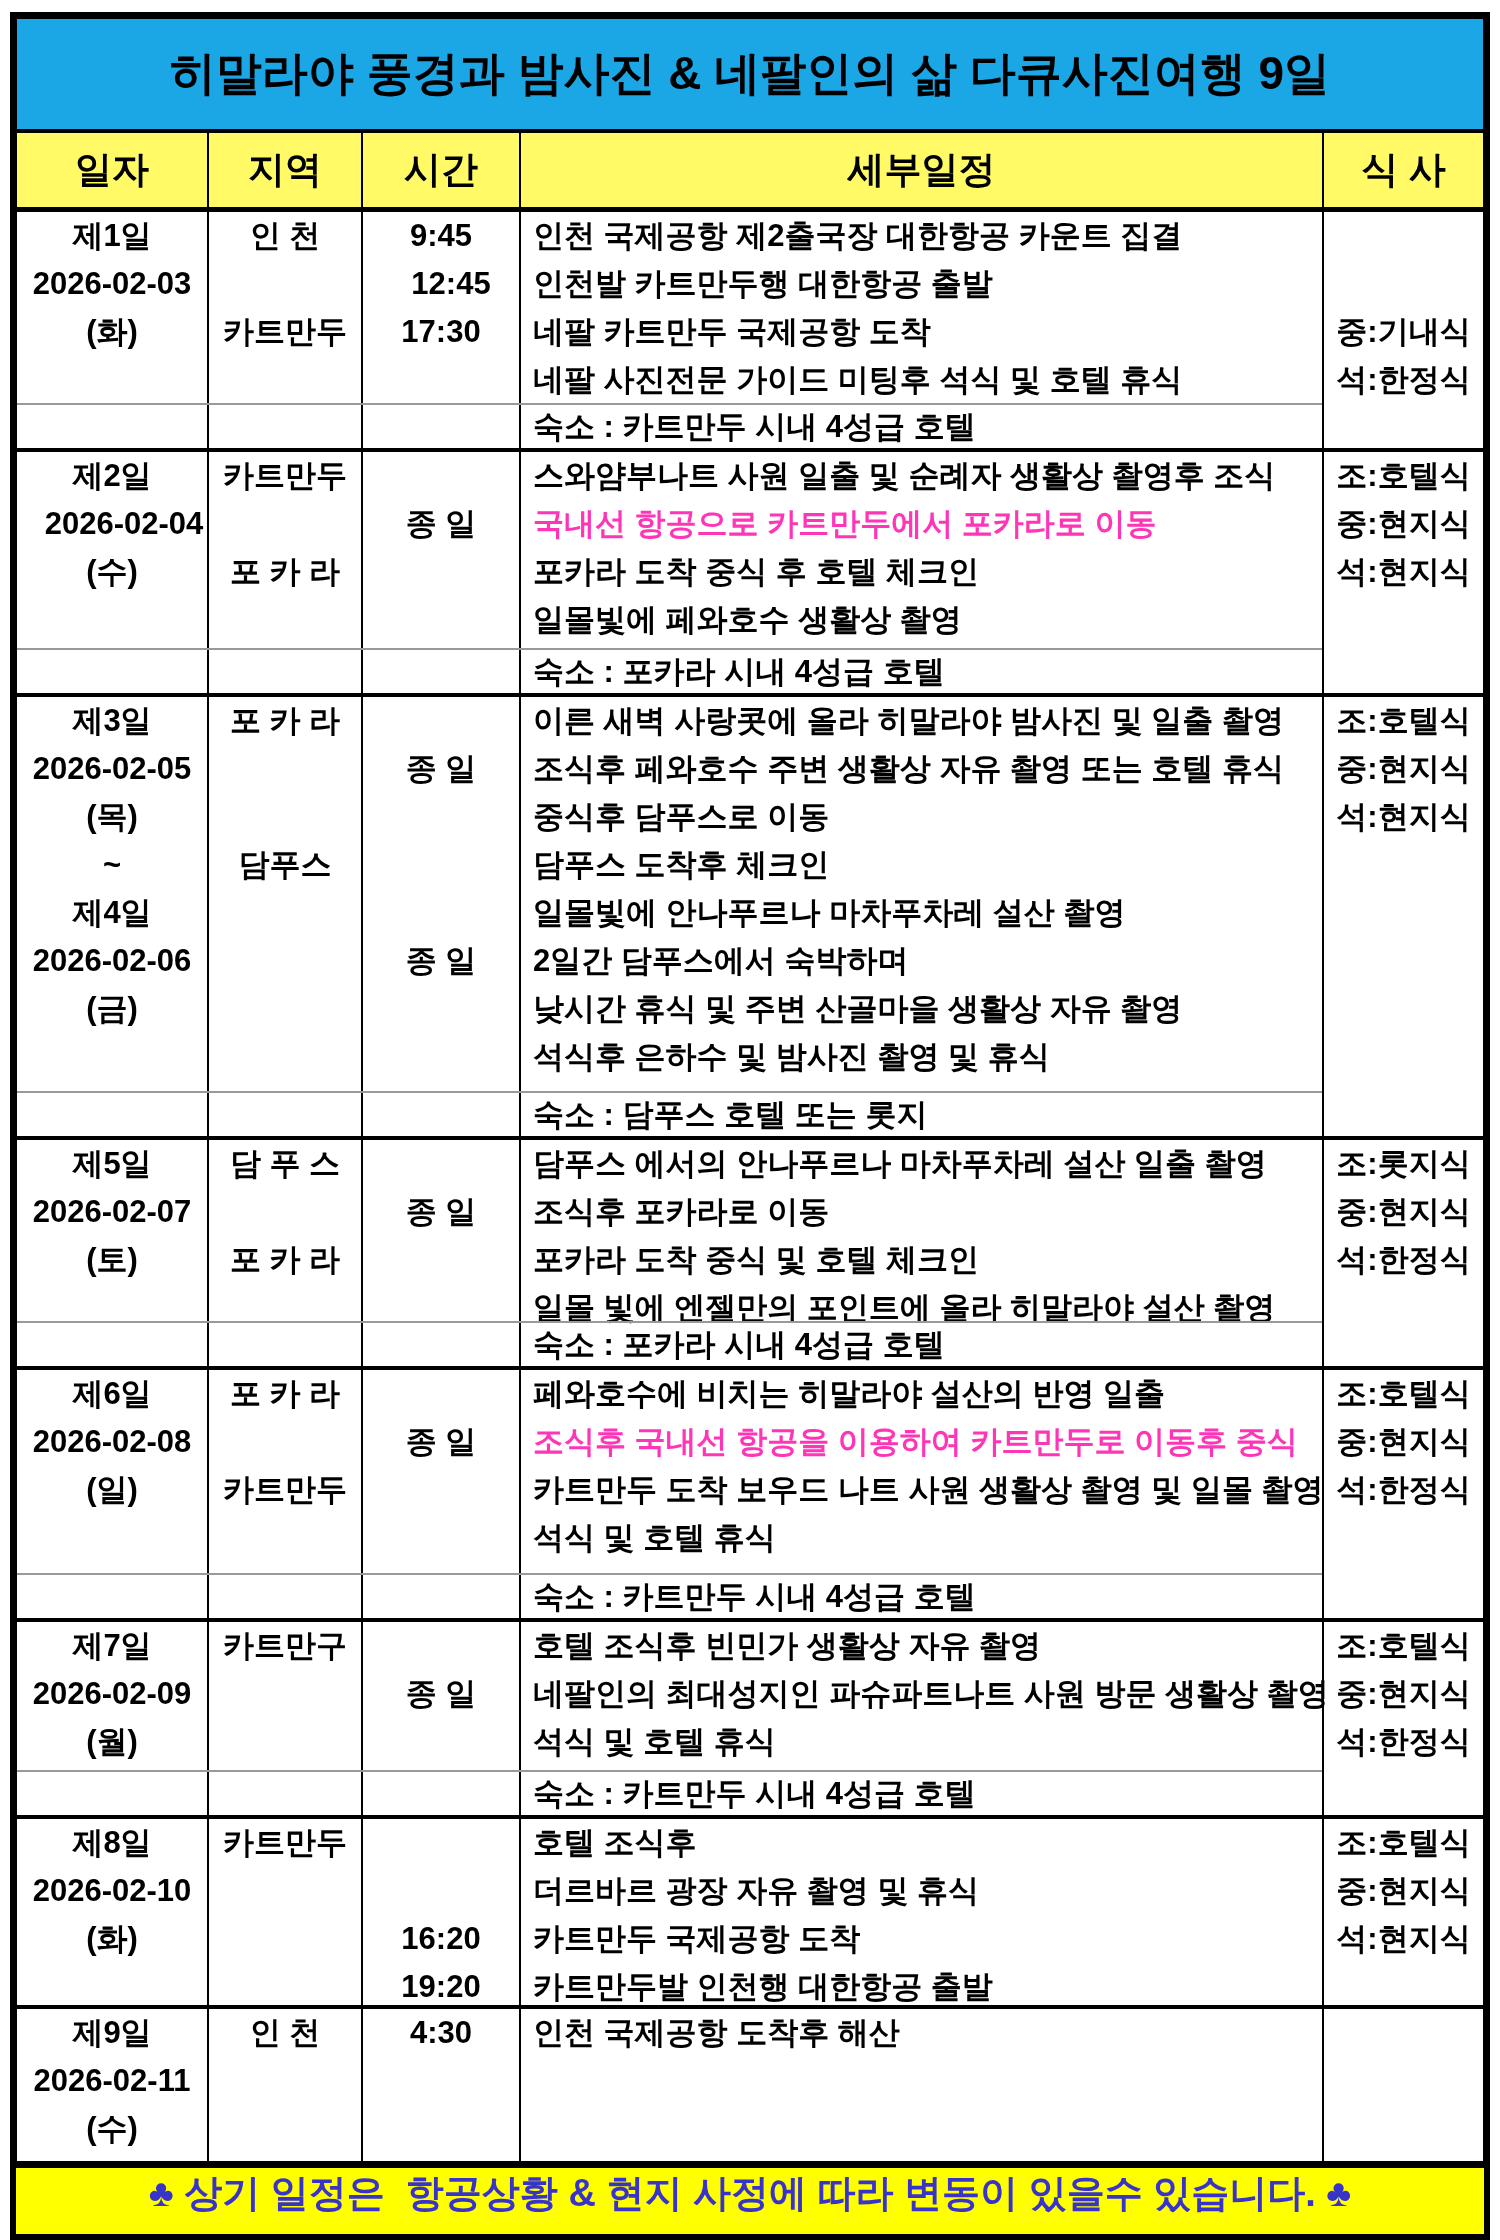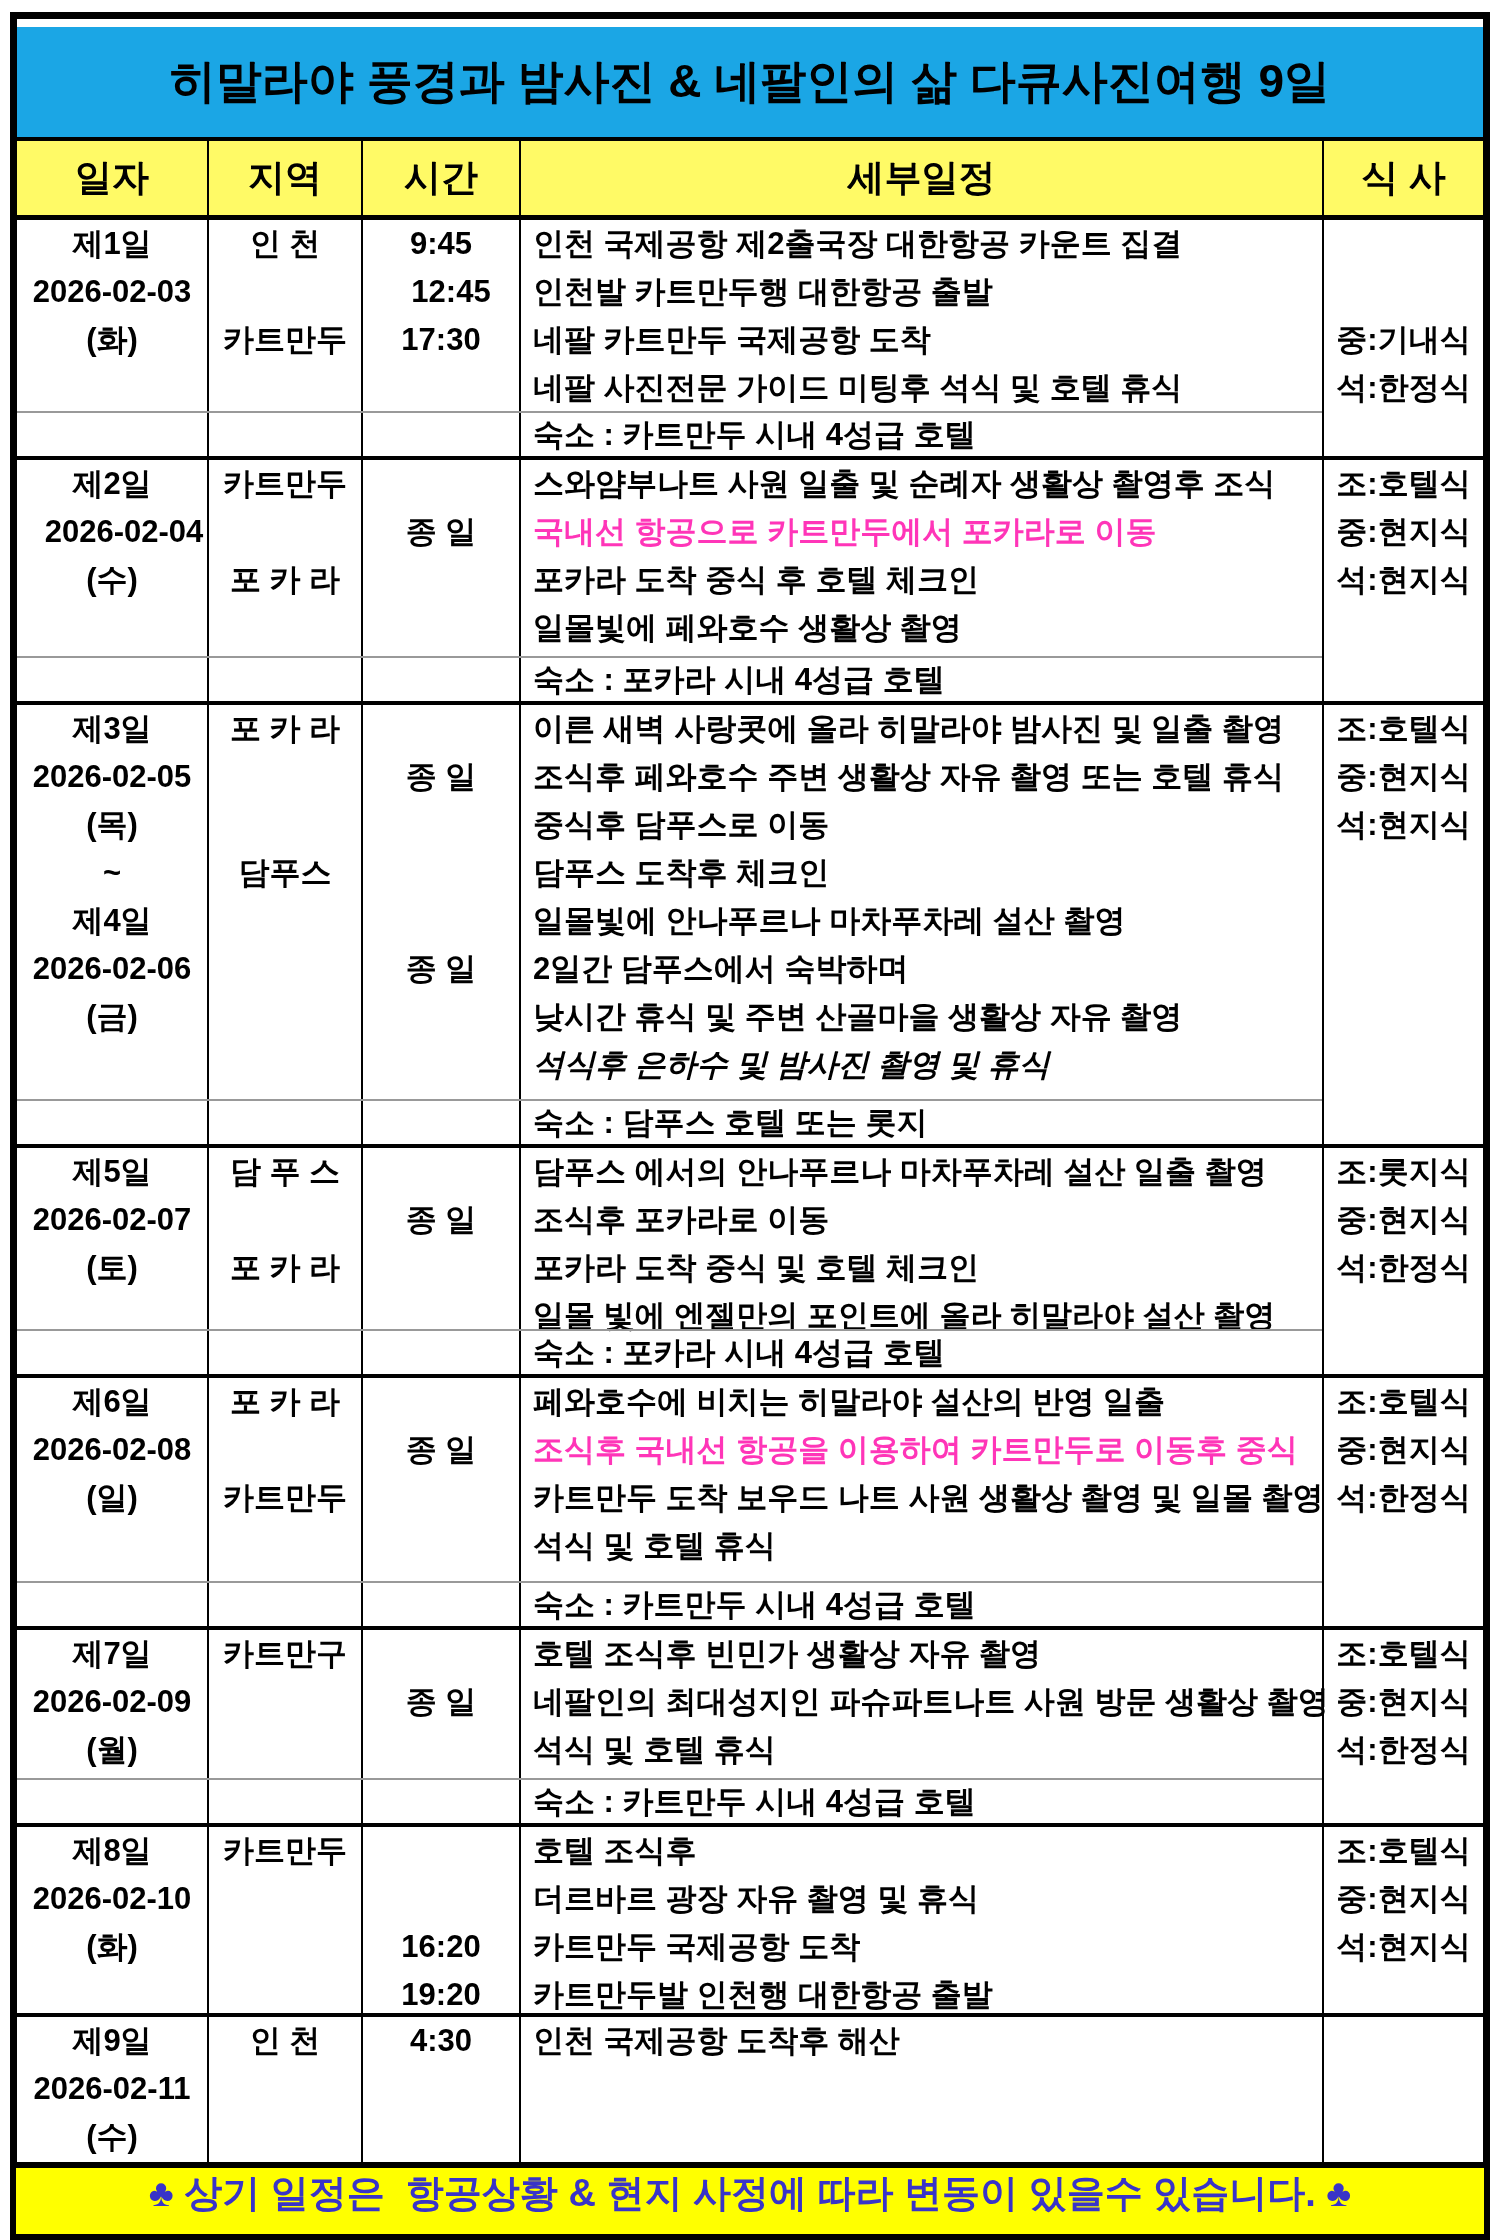--- a/index.html
+++ b/index.html
@@ -3,21 +3,21 @@
 <meta charset="utf-8">
 <style>
   html,body{margin:0;padding:0;}
   body{
     width:1500px;height:2240px;position:relative;background:#fff;
     font-family:"Liberation Sans","DejaVu Sans",sans-serif;font-weight:700;color:#000;
   }
   #sheet{position:absolute;left:10px;top:12px;width:1480px;box-sizing:border-box;
     border:7px solid #000;background:#fff;}
   #title-bar{height:110px;border-bottom:4px solid #000;display:flex;align-items:center;
-    justify-content:center;font-size:46px;letter-spacing:0px;margin-top:8px;}
+    justify-content:center;font-size:46px;letter-spacing:0px;}
   #header-row{position:relative;height:74px;border-bottom:5px solid #000;}
   .hcell{position:absolute;top:0;height:100%;display:flex;align-items:center;
     justify-content:center;font-size:37px;}
   .vdiv{position:absolute;top:0;bottom:0;width:2px;background:#000;}
   #rows{position:relative;}
   .day-row{position:relative;box-sizing:border-box;border-bottom:4px solid #000;overflow:hidden;}
   .day-row:last-child{border-bottom:none;}
   .cl{position:absolute;height:42px;line-height:42px;font-size:31px;white-space:nowrap;}
   .ctr{text-align:center;}
   .lft{text-align:left;}
@@ -105,21 +105,21 @@
         <div class="cl ctr" style="left: 192px; width: 152px; top: 147px;">담푸스</div>
         <div class="cl ctr" style="left: 346px; width: 156px; top: 51px;">종 일</div>
         <div class="cl ctr" style="left: 346px; width: 156px; top: 243px;">종 일</div>
         <div class="cl lft" style="left: 516px; width: 789px; top: 3px;">이른 새벽 사랑콧에 올라 히말라야 밤사진 및 일출 촬영</div>
         <div class="cl lft" style="left: 516px; width: 789px; top: 51px;">조식후 페와호수 주변 생활상 자유 촬영 또는 호텔 휴식</div>
         <div class="cl lft" style="left: 516px; width: 789px; top: 99px;">중식후 담푸스로 이동</div>
         <div class="cl lft" style="left: 516px; width: 789px; top: 147px;">담푸스 도착후 체크인</div>
         <div class="cl lft" style="left: 516px; width: 789px; top: 195px;">일몰빛에 안나푸르나 마차푸차레 설산 촬영</div>
         <div class="cl lft" style="left: 516px; width: 789px; top: 243px;">2일간 담푸스에서 숙박하며</div>
         <div class="cl lft" style="left: 516px; width: 789px; top: 291px;">낮시간 휴식 및 주변 산골마을 생활상 자유 촬영</div>
-        <div class="cl lft" style="left: 516px; width: 789px; top: 339px; font-style: italic;">석식후 은하수 및 밤사진 촬영 및 휴식</div>
+        <div class="cl lft" style="left: 516px; width: 789px; top: 339px;">석식후 은하수 및 밤사진 촬영 및 휴식</div>
         <div class="cl ctr" style="left: 1307px; width: 159px; top: 3px;">조:호텔식</div>
         <div class="cl ctr" style="left: 1307px; width: 159px; top: 51px;">중:현지식</div>
         <div class="cl ctr" style="left: 1307px; width: 159px; top: 99px;">석:현지식</div>
         <div class="lodge-div" style="left: 0px; width: 1305px; top: 394px;"></div>
         <div class="lodge-txt" style="left: 516px; top: 396px; height: 43px; line-height: 43px;">숙소 : 담푸스 호텔 또는 롯지</div>
       </div>
       <div class="day-row" style="height: 230px;">
         <div class="vdiv" style="left: 190px;"></div>
         <div class="vdiv" style="left: 344px;"></div>
         <div class="vdiv" style="left: 502px;"></div>

